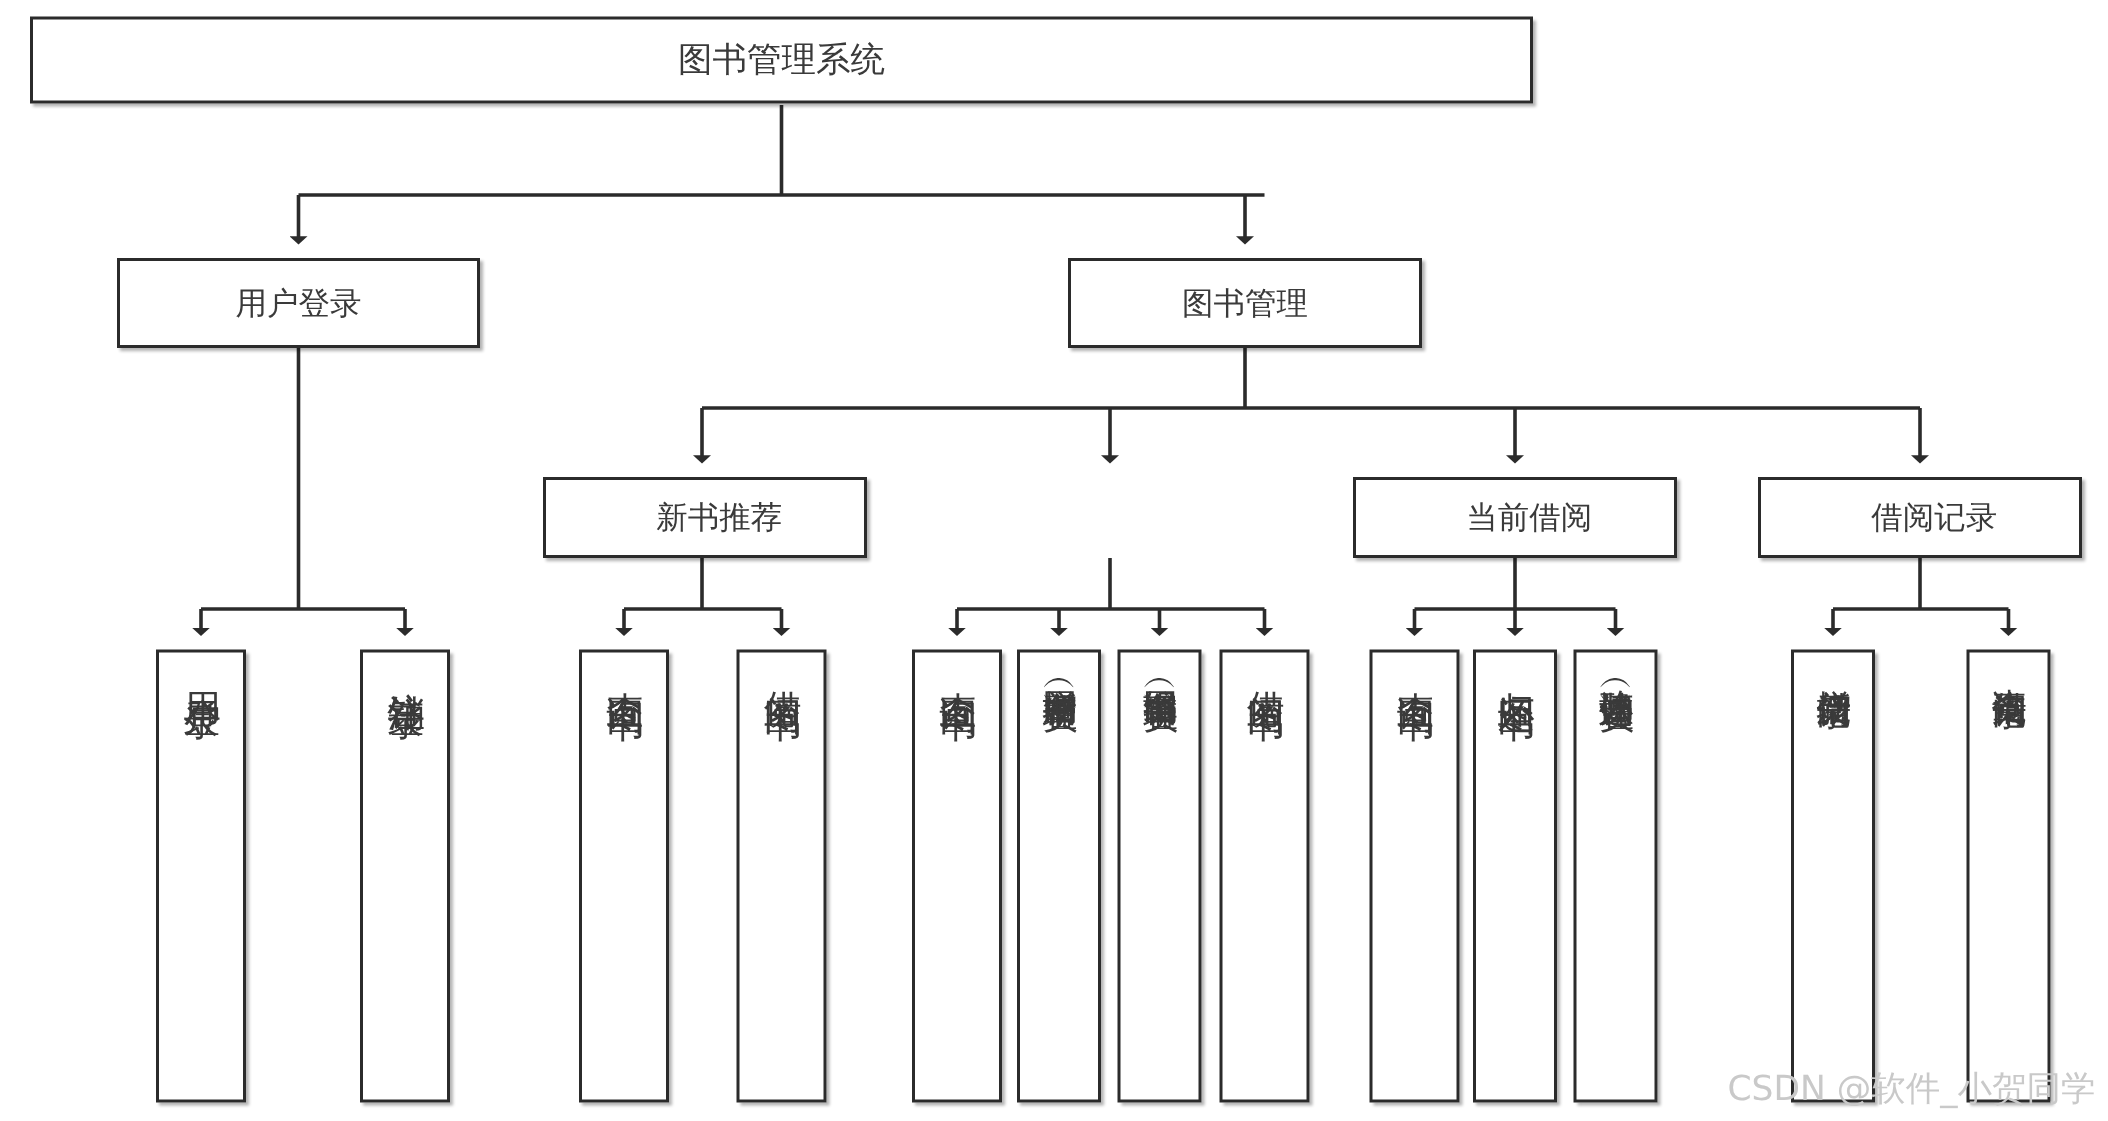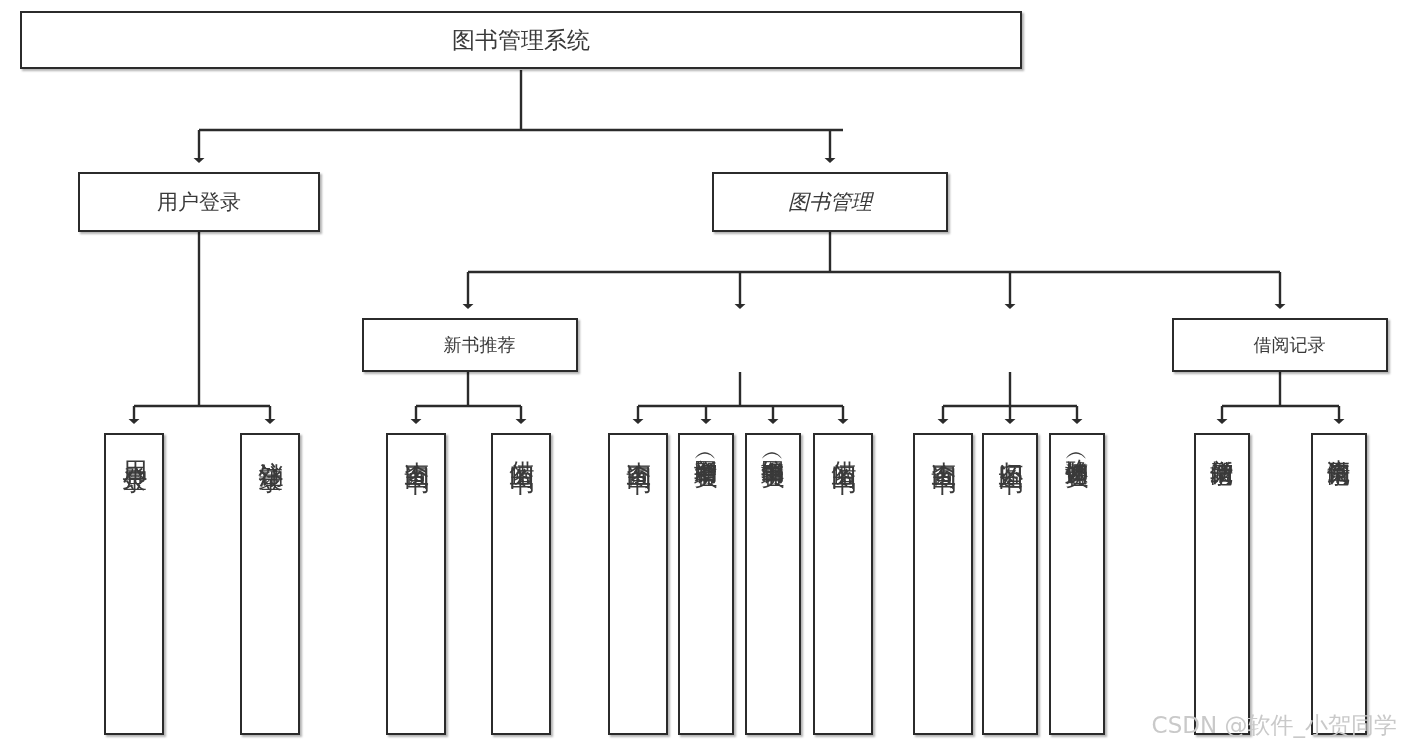--- a/index.html
+++ b/index.html
@@ -5,21 +5,21 @@
   html,body{margin:0;padding:0;background:#ffffff;}
   body{font-family:"DejaVu Sans","Liberation Sans",sans-serif;}
   #canvas{position:relative;width:1405px;height:747px;background:#ffffff;overflow:hidden;}
   svg.wires{position:absolute;left:0;top:0;width:1405px;height:747px;pointer-events:none;}
   .node{position:absolute;box-sizing:border-box;background:#ffffff;border:2px solid #2b2b2b;
         display:flex;align-items:center;justify-content:center;text-align:center;
         box-shadow:2px 2px 2px rgba(0,0,0,0.30);}
   .node .lbl{color:#3a3a3a;line-height:1.15;}
   .root .lbl{font-size:23px;}
   .lvl1 .lbl{font-size:21px;}
-  .lvl2 .lbl{font-size:18px;margin-left:19px;}
+  .lvl2 .lbl{font-size:21px;margin-left:19px;}
   .leaf{align-items:flex-start;justify-content:center;padding-top:6px;}
   .leaf .lbl{writing-mode:vertical-rl;text-orientation:upright;font-size:25px;letter-spacing:3px;
              white-space:nowrap;}
   .leaf.narrow .lbl{font-size:23px;letter-spacing:1px;}
   .watermark{position:absolute;right:8px;bottom:6px;font-size:23px;color:#c9c9c9;white-space:nowrap;}
 </style>
 </head>
 <body>
 
 <div id="canvas">
@@ -74,26 +74,29 @@
     </g>
   </svg>
 
   <div class="node root" style="left:20px;top:11px;width:1002px;height:58px;">
     <span class="lbl">图书管理系统</span>
   </div>
 
   <div class="node lvl1" style="left:78px;top:172px;width:242px;height:60px;">
     <span class="lbl">用户登录</span>
   </div>
-  <div class="node lvl1" style="left:712px;top:172px;width:236px;height:60px;font-style:italic;">
+  <div class="node lvl1" style="left:712px;top:172px;width:236px;height:60px;">
     <span class="lbl">图书管理</span>
   </div>
 
   <div class="node lvl2" style="left:362px;top:318px;width:216px;height:54px;">
     <span class="lbl">新书推荐</span>
+  </div>
+  <div class="node lvl2" style="left:902px;top:318px;width:216px;height:54px;">
+    <span class="lbl">当前借阅</span>
   </div>
   <div class="node lvl2" style="left:1172px;top:318px;width:216px;height:54px;">
     <span class="lbl">借阅记录</span>
   </div>
 
   <div class="node leaf" style="left:104px;top:433px;width:60px;height:302px;">
     <span class="lbl">用户登录</span>
   </div>
   <div class="node leaf" style="left:240px;top:433px;width:60px;height:302px;">
     <span class="lbl">注销登录</span>

